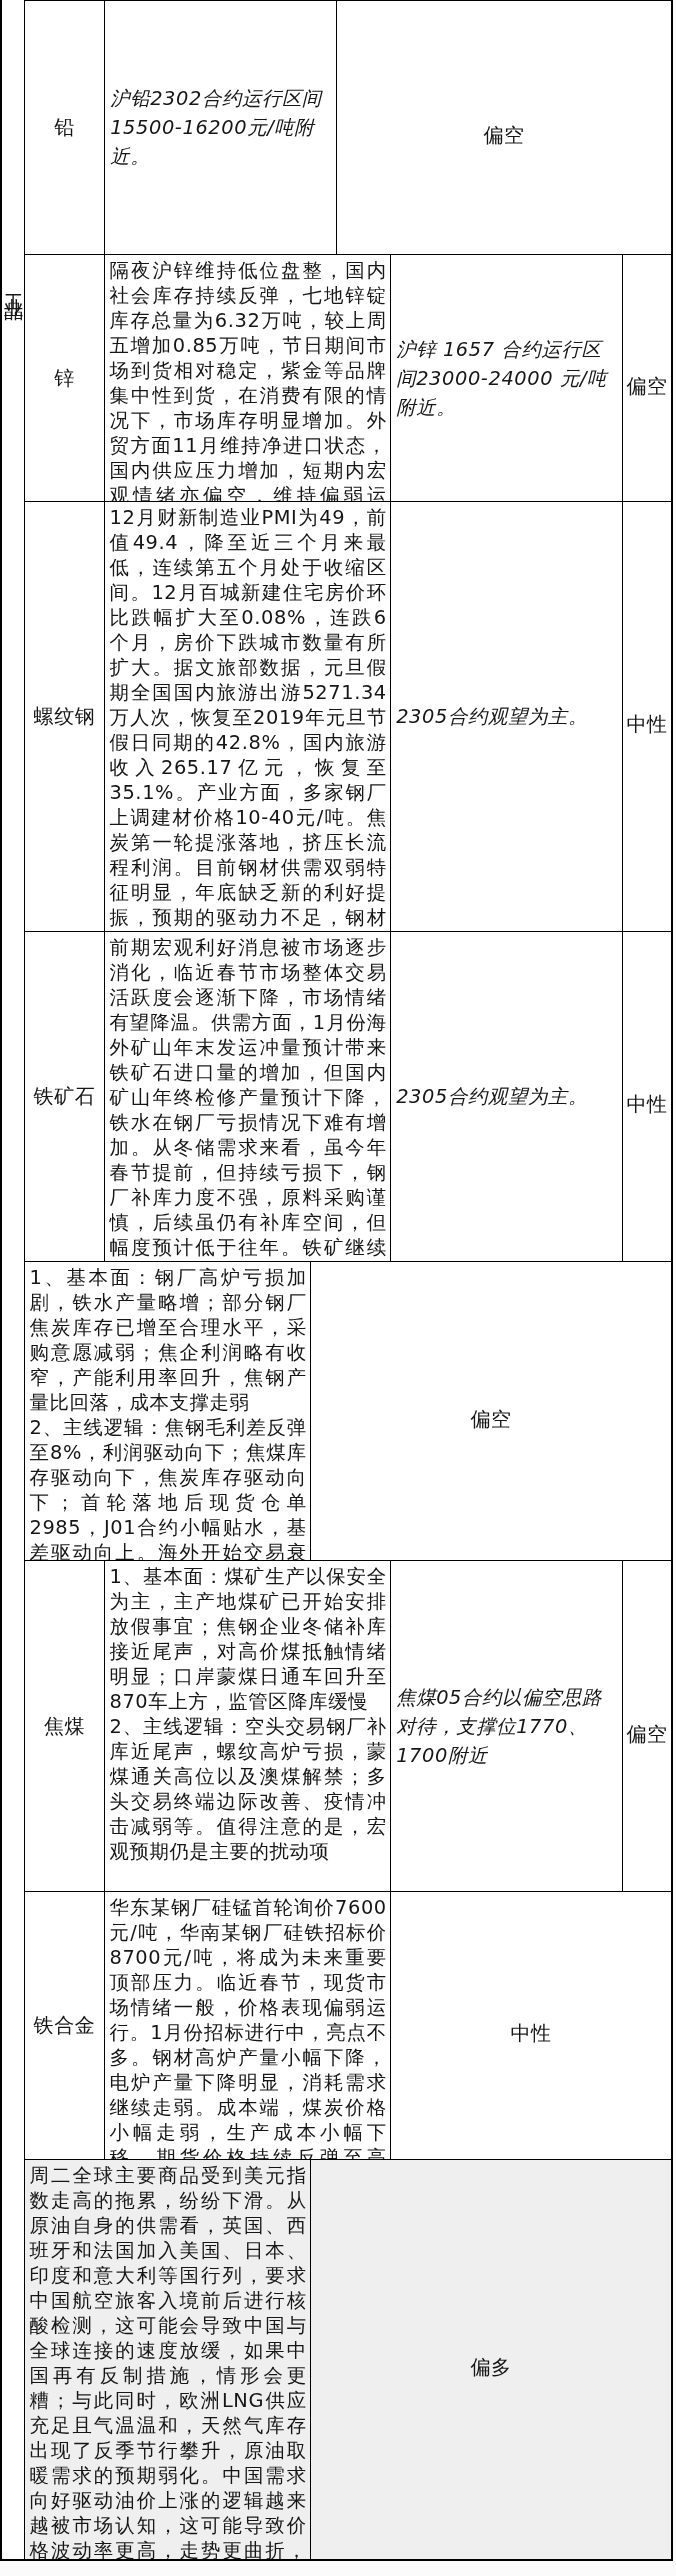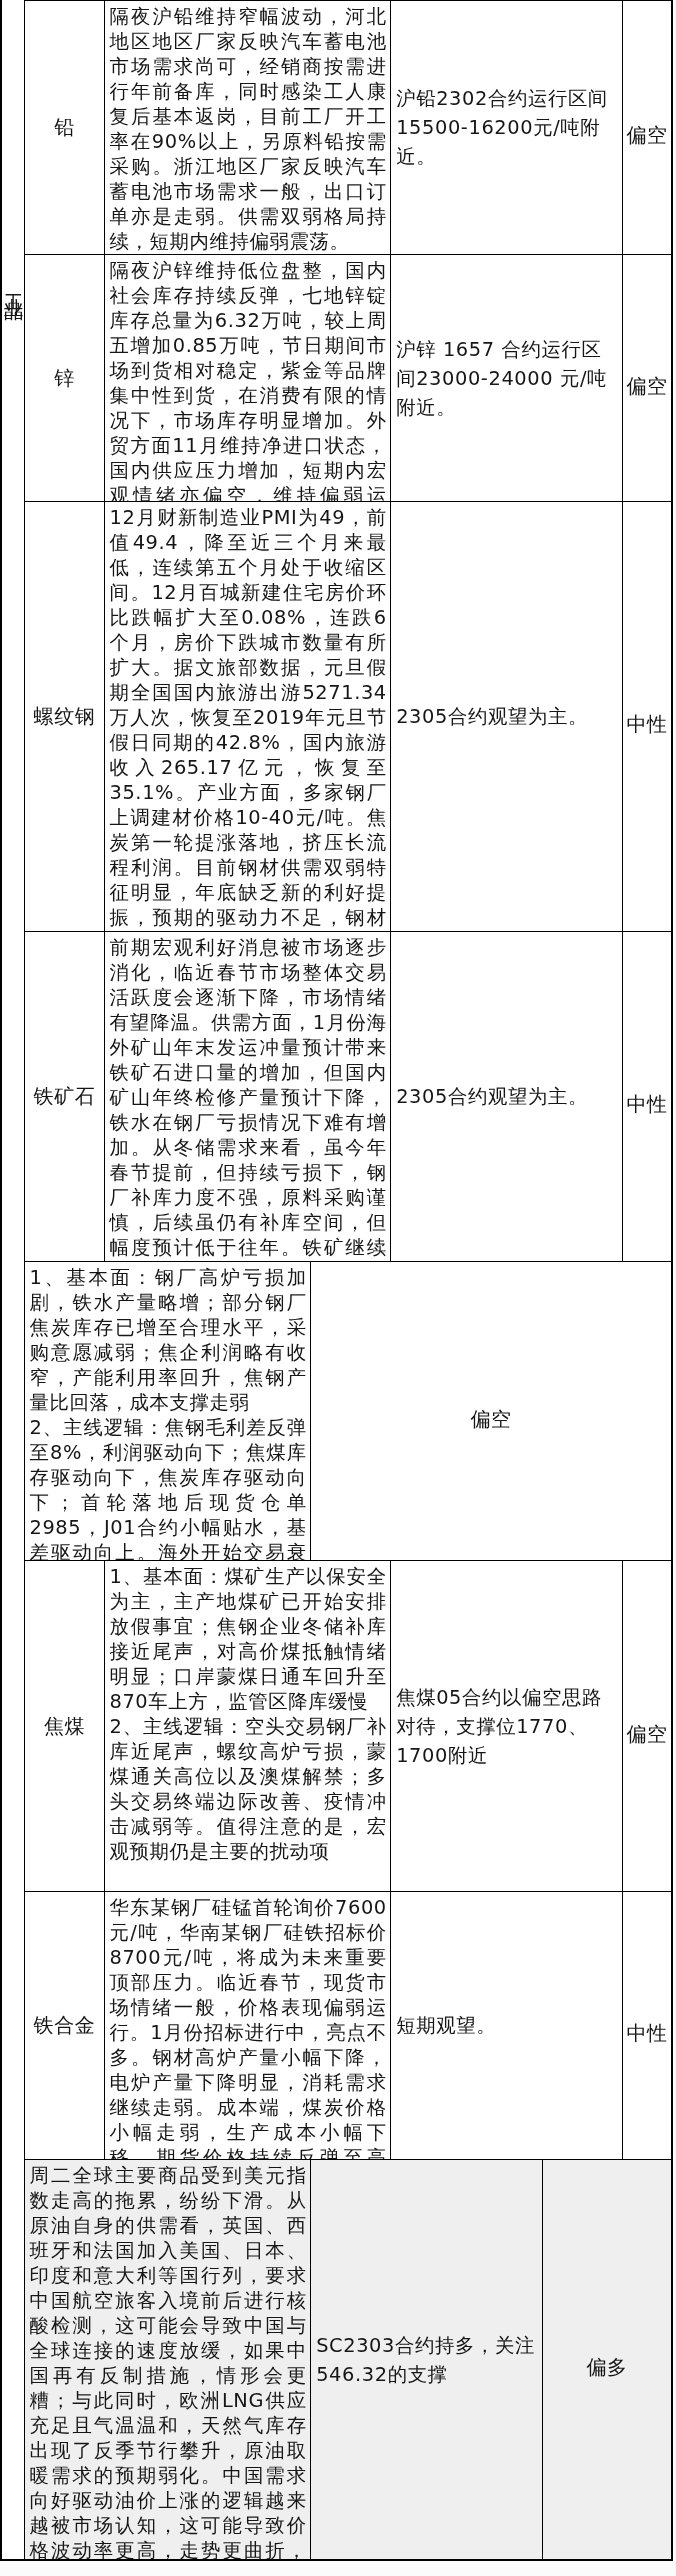--- a/index.html
+++ b/index.html
@@ -78,20 +78,21 @@
   }
   .cell-strategy {
     width: 232px;
     padding: 2.6px 3.9px 2.6px 5.2px;
     display: flex;
     align-items: center;
     font-size: 19.4px;
     line-height: 29px;
     letter-spacing: 0.6px;
     overflow: hidden;
+    font-style: italic;
   }
   .cell-outlook {
     flex: 1;
     display: flex;
     align-items: center;
     justify-content: center;
     font-size: 20px;
     letter-spacing: 0.6px;
   }
 </style>
@@ -101,21 +102,20 @@
 <div class="report-table">
 
   <div class="cat-col">
     <div class="cat-label">工业品</div>
   </div>
 
   <div class="rows-col">
 
     <div class="row row-0">
       <div class="cell cell-commodity">铅</div>
-      <div class="cell cell-analysis">隔夜沪铅维持窄幅波动，河北地区地区厂家反映汽车蓄电池市场需求尚可，经销商按需进行年前备库，同时感染工人康复后基本返岗，目前工厂开工率在90%以上，另原料铅按需采购。浙江地区厂家反映汽车蓄电池市场需求一般，出口订单亦是走弱。供需双弱格局持续，短期内维持偏弱震荡。</div>
       <div class="cell cell-strategy">沪铅2302合约运行区间15500-16200元/吨附近。</div>
       <div class="cell cell-outlook">偏空</div>
     </div>
 
     <div class="row row-1">
       <div class="cell cell-commodity">锌</div>
       <div class="cell cell-analysis">隔夜沪锌维持低位盘整，国内社会库存持续反弹，七地锌锭库存总量为6.32万吨，较上周五增加0.85万吨，节日期间市场到货相对稳定，紫金等品牌集中性到货，在消费有限的情况下，市场库存明显增加。外贸方面11月维持净进口状态，国内供应压力增加，短期内宏观情绪亦偏空，维持偏弱运行。</div>
       <div class="cell cell-strategy">沪锌 1657 合约运行区间23000-24000 元/吨附近。</div>
       <div class="cell cell-outlook">偏空</div>
     </div>
@@ -144,25 +144,23 @@
       <div class="cell cell-commodity">焦煤</div>
       <div class="cell cell-analysis">1、基本面：煤矿生产以保安全为主，主产地煤矿已开始安排放假事宜；焦钢企业冬储补库接近尾声，对高价煤抵触情绪明显；口岸蒙煤日通车回升至870车上方，监管区降库缓慢
 2、主线逻辑：空头交易钢厂补库近尾声，螺纹高炉亏损，蒙煤通关高位以及澳煤解禁；多头交易终端边际改善、疫情冲击减弱等。值得注意的是，宏观预期仍是主要的扰动项</div>
       <div class="cell cell-strategy">焦煤05合约以偏空思路对待，支撑位1770、1700附近</div>
       <div class="cell cell-outlook">偏空</div>
     </div>
 
     <div class="row row-6">
       <div class="cell cell-commodity">铁合金</div>
       <div class="cell cell-analysis">华东某钢厂硅锰首轮询价7600元/吨，华南某钢厂硅铁招标价8700元/吨，将成为未来重要顶部压力。临近春节，现货市场情绪一般，价格表现偏弱运行。1月份招标进行中，亮点不多。钢材高炉产量小幅下降，电炉产量下降明显，消耗需求继续走弱。成本端，煤炭价格小幅走弱，生产成本小幅下移。期货价格持续反弹至高位，耐心等待顶部出现。</div>
-      <div class="cell cell-strategy">短期观望。</div>
       <div class="cell cell-outlook">中性</div>
     </div>
 
     <div class="row row-7">
       <div class="cell cell-analysis">周二全球主要商品受到美元指数走高的拖累，纷纷下滑。从原油自身的供需看，英国、西班牙和法国加入美国、日本、印度和意大利等国行列，要求中国航空旅客入境前后进行核酸检测，这可能会导致中国与全球连接的速度放缓，如果中国再有反制措施，情形会更糟；与此同时，欧洲LNG供应充足且气温温和，天然气库存出现了反季节行攀升，原油取暖需求的预期弱化。中国需求向好驱动油价上涨的逻辑越来越被市场认知，这可能导致价格波动率更高，走势更曲折，目前我们尚未看到向上格局的改变。</div>
-      <div class="cell cell-strategy">SC2303合约持多，关注546.32的支撑</div>
       <div class="cell cell-outlook">偏多</div>
     </div>
 
   </div>
 </div>
 
 
 </body></html>

